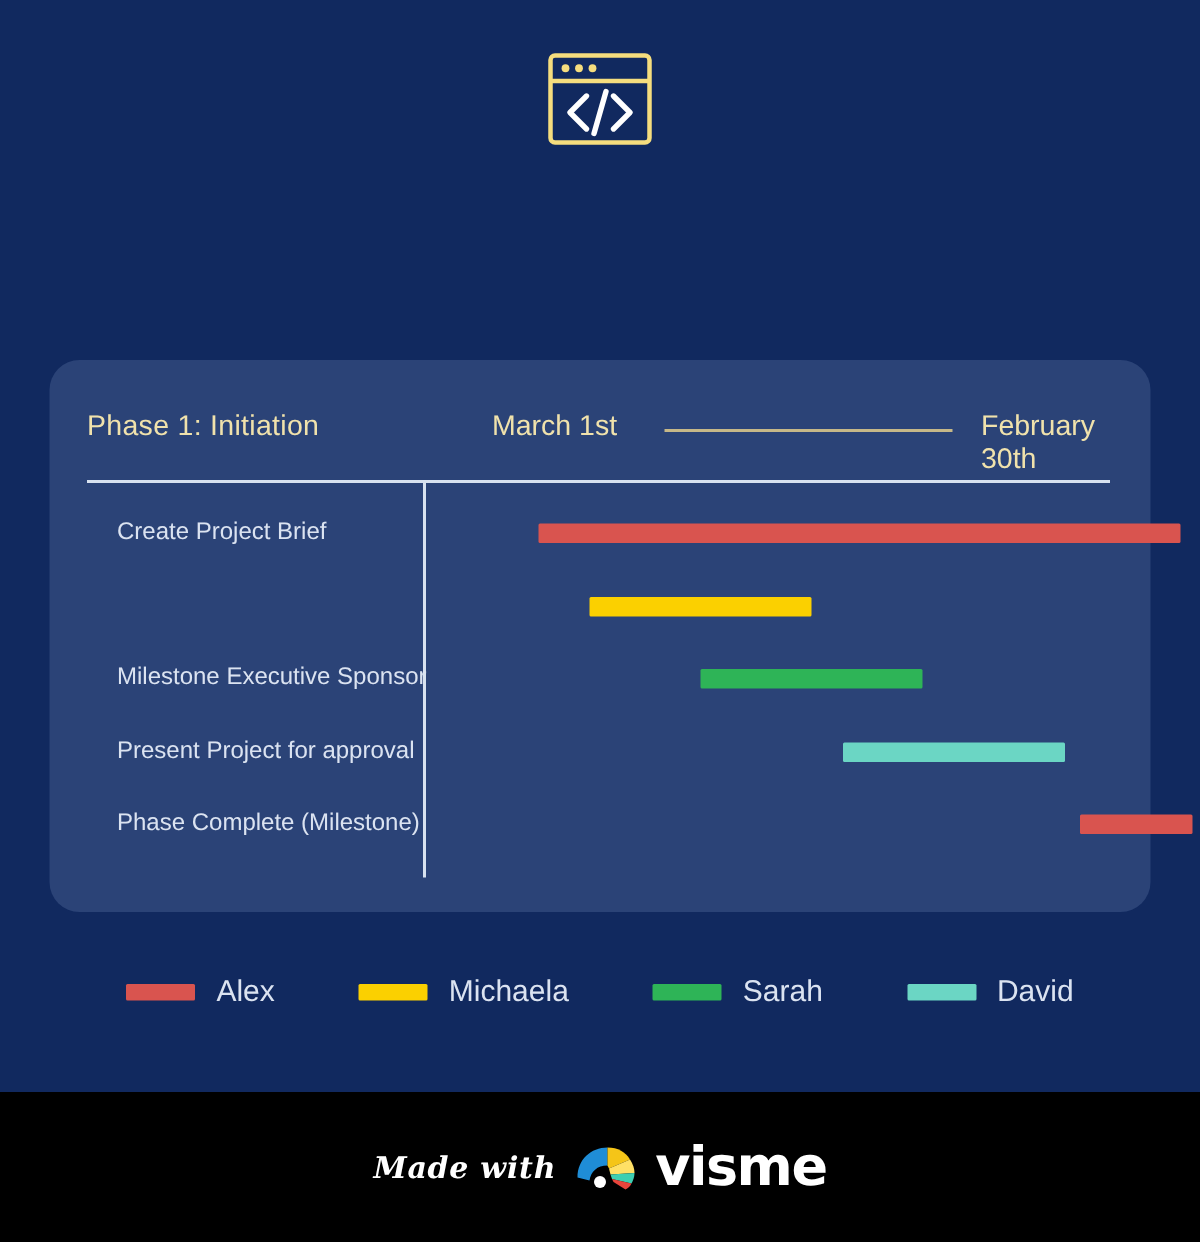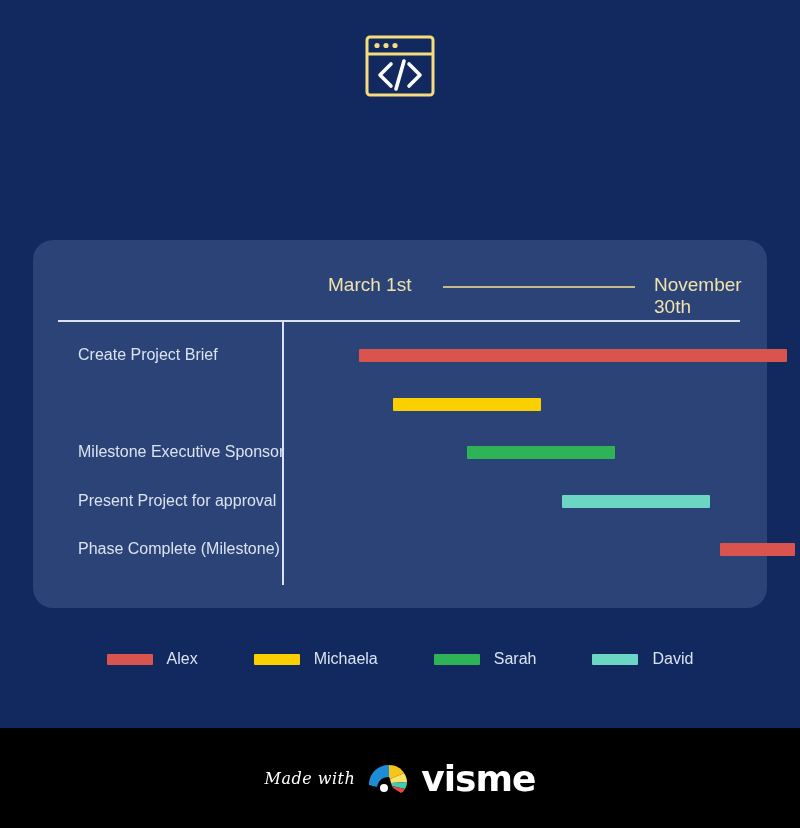--- a/index.html
+++ b/index.html
@@ -152,21 +152,21 @@
     margin: 0 28px;
   }
   .legend-swatch {
     width: 46px;
     height: 11px;
     margin-right: 14px;
     border-radius: 1px;
   }
   .legend-name {
     color: #dbe3f1;
-    font-size: 16px;
+    font-size: 20px;
   }
 
   
   .footer {
     position: absolute;
     left: 0;
     top: 728px;
     width: 800px;
     height: 100px;
     background: #000000;
@@ -178,22 +178,22 @@
     width: 800px;
     height: 100px;
     display: flex;
     align-items: center;
     justify-content: center;
   }
   .made-with {
     color: #ffffff;
     font-family: "DejaVu Serif", "Liberation Serif", serif;
     font-style: italic;
-    font-weight: normal;
-    font-size: 16px;
+    font-weight: bold;
+    font-size: 20px;
     margin-right: 12px;
     letter-spacing: 0.5px;
   }
   .visme-mark {
     width: 46px;
     height: 34px;
     margin-right: 8px;
   }
   .visme-word {
     color: #ffffff;
@@ -215,23 +215,24 @@
     <circle cx="31" cy="11.5" r="2.6" fill="#f5dd7e"></circle>
     <polyline points="27,30 16,41 27,52" fill="none" stroke="#ffffff" stroke-width="3.6" stroke-linecap="round" stroke-linejoin="round"></polyline>
     <polyline points="45,30 56,41 45,52" fill="none" stroke="#ffffff" stroke-width="3.6" stroke-linecap="round" stroke-linejoin="round"></polyline>
     <line x1="40" y1="27" x2="32" y2="55" stroke="#ffffff" stroke-width="3.6" stroke-linecap="round"></line>
   </svg>
 </div>
 
 <div class="panel">
 
   <div class="panel-header">
+    <span class="phase-label">Phase 1: Initiation</span>
     <span class="date-start">March 1st</span>
     <span class="date-connector"></span>
-    <span class="date-end">November 30th</span>
+    <span class="date-end">February 30th</span>
   </div>
 
   <div class="rule-horizontal"></div>
   <div class="rule-vertical"></div>
 
   <div class="rows">
 
     <div class="row">
       <span class="row-label">Create Project Brief</span>
       <div class="row-track">

